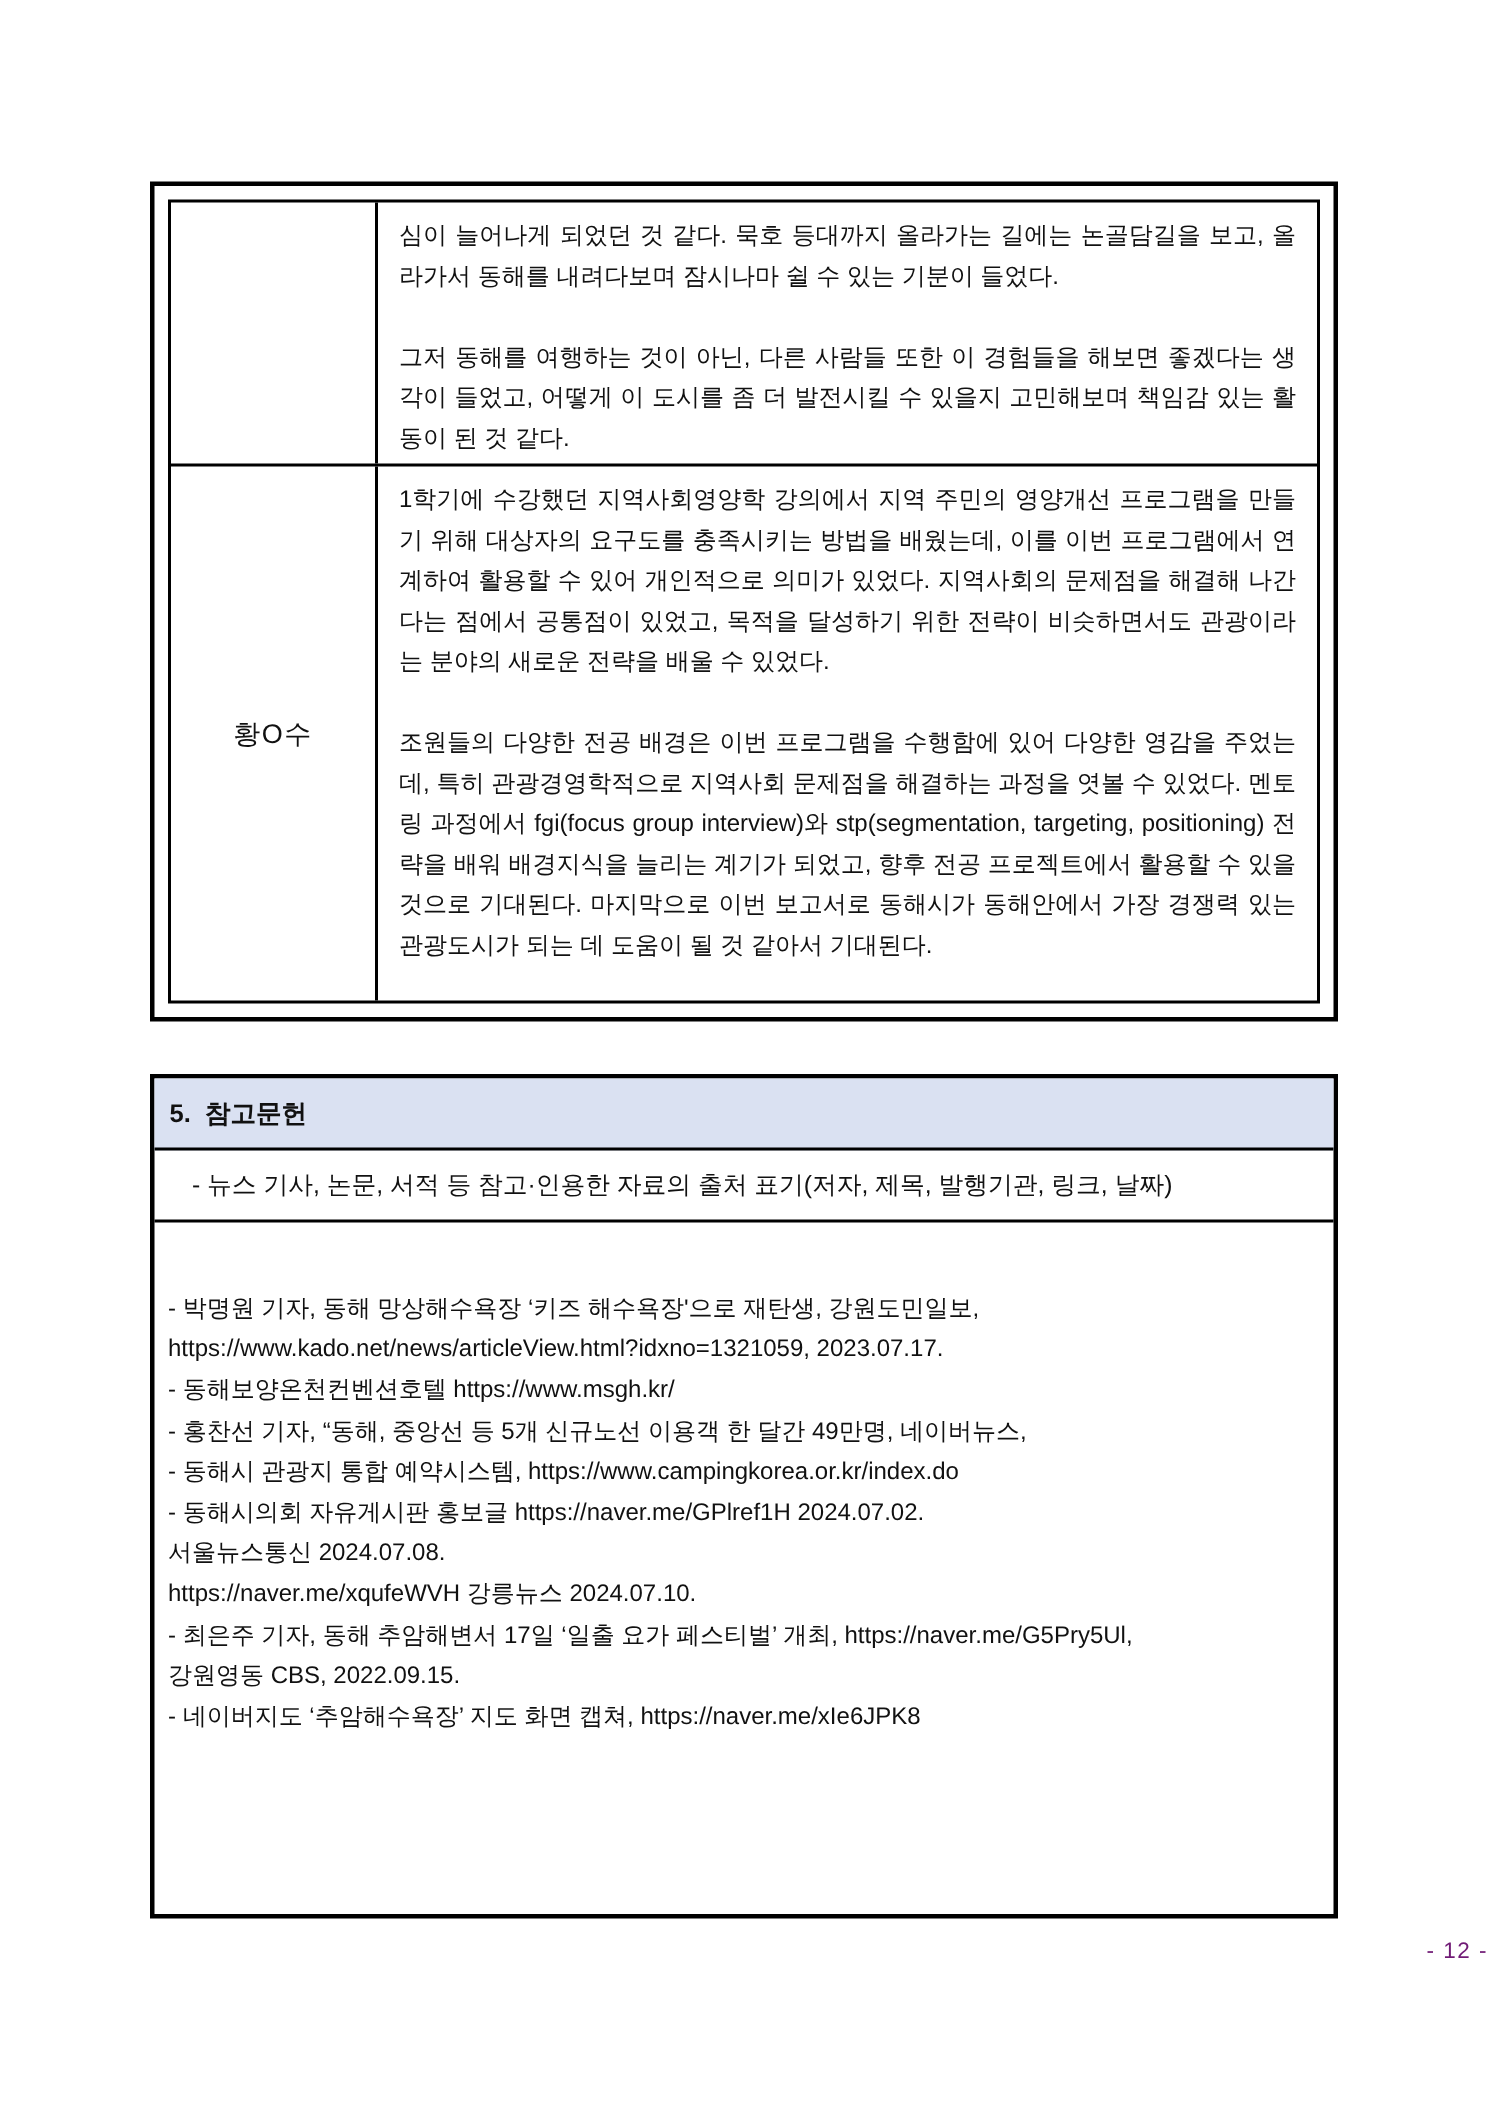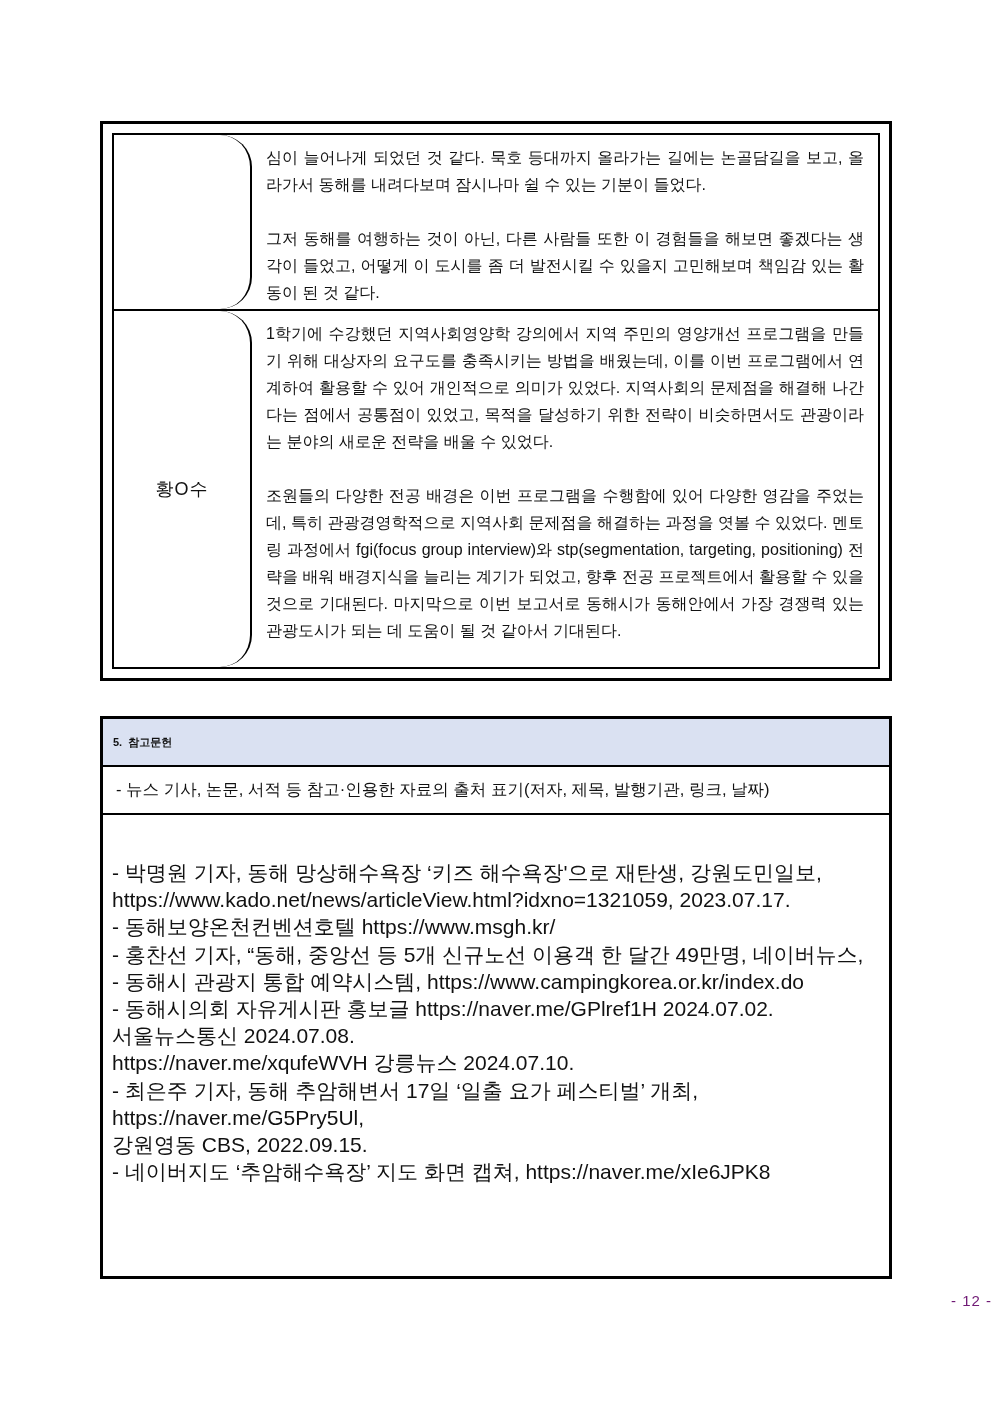--- a/index.html
+++ b/index.html
@@ -20,53 +20,53 @@
     width:100%;height:100%;box-sizing:border-box;
     border:2px solid #000;
     display:flex;flex-direction:column;justify-content:center;
   }
   .trow{display:flex;box-sizing:border-box;}
   .trow.row1{height:176px;border-bottom:2px solid #000;}
   .trow.row2{flex:1;}
   .name-cell{
     width:138px;flex:0 0 138px;border-right:2px solid #000;
     display:flex;align-items:center;justify-content:center;
-    font-size:18px;letter-spacing:1px;box-sizing:border-box;border-radius:32px;
+    font-size:18px;letter-spacing:1px;box-sizing:border-box;
   }
   .text-cell{
     flex:1;box-sizing:border-box;
     padding:9px 14px 0 14px;
     font-size:16px;line-height:27px;
     text-align:justify;
   }
   .text-cell p{margin:0 0 27px 0;}
   .text-cell p:last-child{margin-bottom:0;}
   
   .boxB{
     position:absolute;left:100px;top:716px;width:792px;height:563px;
     border:3px solid #000;box-sizing:border-box;
     display:flex;flex-direction:column;
   }
   .sec-header{
     height:48px;flex:0 0 48px;box-sizing:border-box;
     background:#dae1f2;border-bottom:2px solid #000;
     display:flex;align-items:center;
-    padding:0 10px;font-size:11px;font-weight:bold;
+    padding:0 10px;font-size:17px;font-weight:bold;
     white-space:pre-wrap;
   }
   .sec-note{
     height:48px;flex:0 0 48px;box-sizing:border-box;
     border-bottom:2px solid #000;
     display:flex;align-items:center;
-    padding:0 13px;font-size:16.5px;
+    padding:0 25px;font-size:16.5px;
   }
   .sec-body{
     flex:1;box-sizing:border-box;
     padding:44px 9px 0 9px;
-    font-size:21px;line-height:27.2px;
+    font-size:16px;line-height:27.2px;
   }
   .ref-line{min-height:27px;}
   
   .page-number{
     position:absolute;left:0;top:1292px;width:100%;
     text-align:right;font-size:15px;color:#701a75;
     letter-spacing:1px;white-space:pre;
   }
 </style>
 </head>

